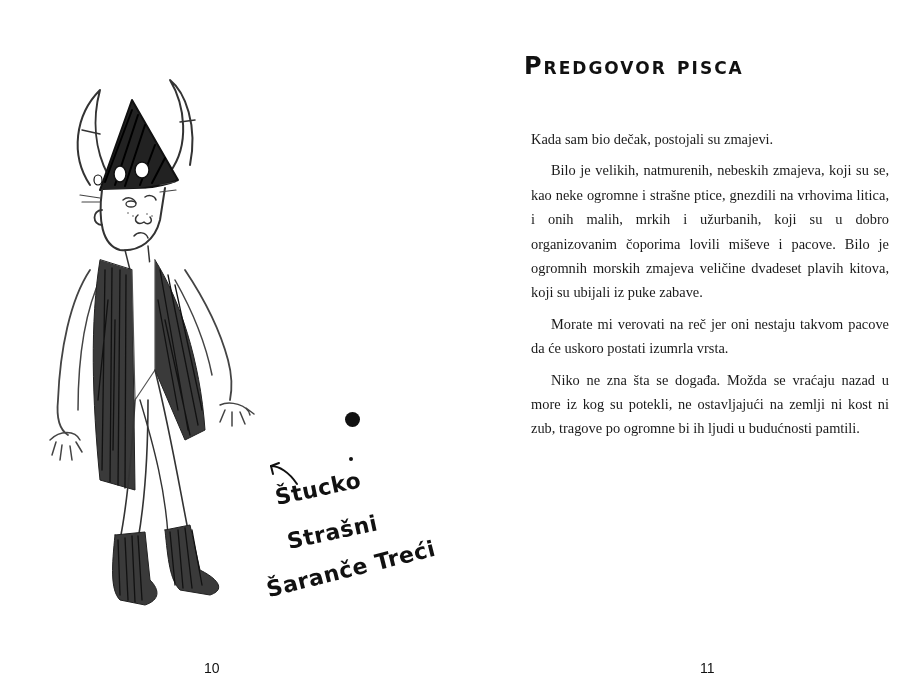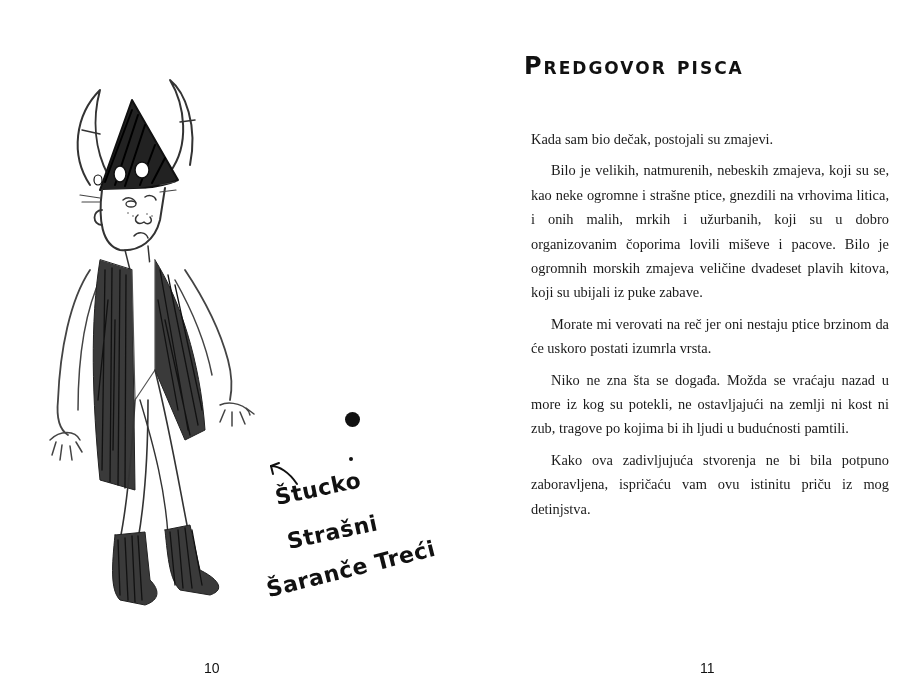--- a/index.html
+++ b/index.html
@@ -225,21 +225,20 @@
 
     <div class="page-number left">10</div>
   </div>
 
   <div class="page page-right">
     <div class="chapter-title">Predgovor pisca</div>
 
     <div class="prose">
       <p class="first">Kada sam bio dečak, postojali su zmajevi.</p>
       <p>Bilo je velikih, natmurenih, nebeskih zmajeva, koji su se, kao neke ogromne i strašne ptice, gnezdili na vrhovima litica, i onih malih, mrkih i užurbanih, koji su u dobro organizovanim čoporima lovili miševe i pacove. Bilo je ogromnih morskih zmajeva veličine dvadeset plavih kitova, koji su ubijali iz puke zabave.</p>
-      <p>Morate mi verovati na reč jer oni nestaju ptice brzinom da će uskoro postati izumrla vrsta.</p>
-      <p>Niko ne zna šta se događa. Možda se vraćaju nazad u more iz kog su potekli, ne ostavljajući na zemlji ni kost ni zub, tragove po kojima bi ih ljudi u budućnosti pamtili.</p>
-      <p>Kako ova zadivljujuća stvorenja ne bi bila potpuno zaboravljena, ispričaću vam ovu istinitu priču iz mog detinjstva.</p>
+      <p>Morate mi verovati na reč jer oni nestaju takvom pacove da će uskoro postati izumrla vrsta.</p>
+      <p>Niko ne zna šta se događa. Možda se vraćaju nazad u more iz kog su potekli, ne ostavljajući na zemlji ni kost ni zub, tragove po ogromne bi ih ljudi u budućnosti pamtili.</p>
     </div>
 
     <div class="page-number right">11</div>
   </div>
 
 </div>
 
 </body></html>

